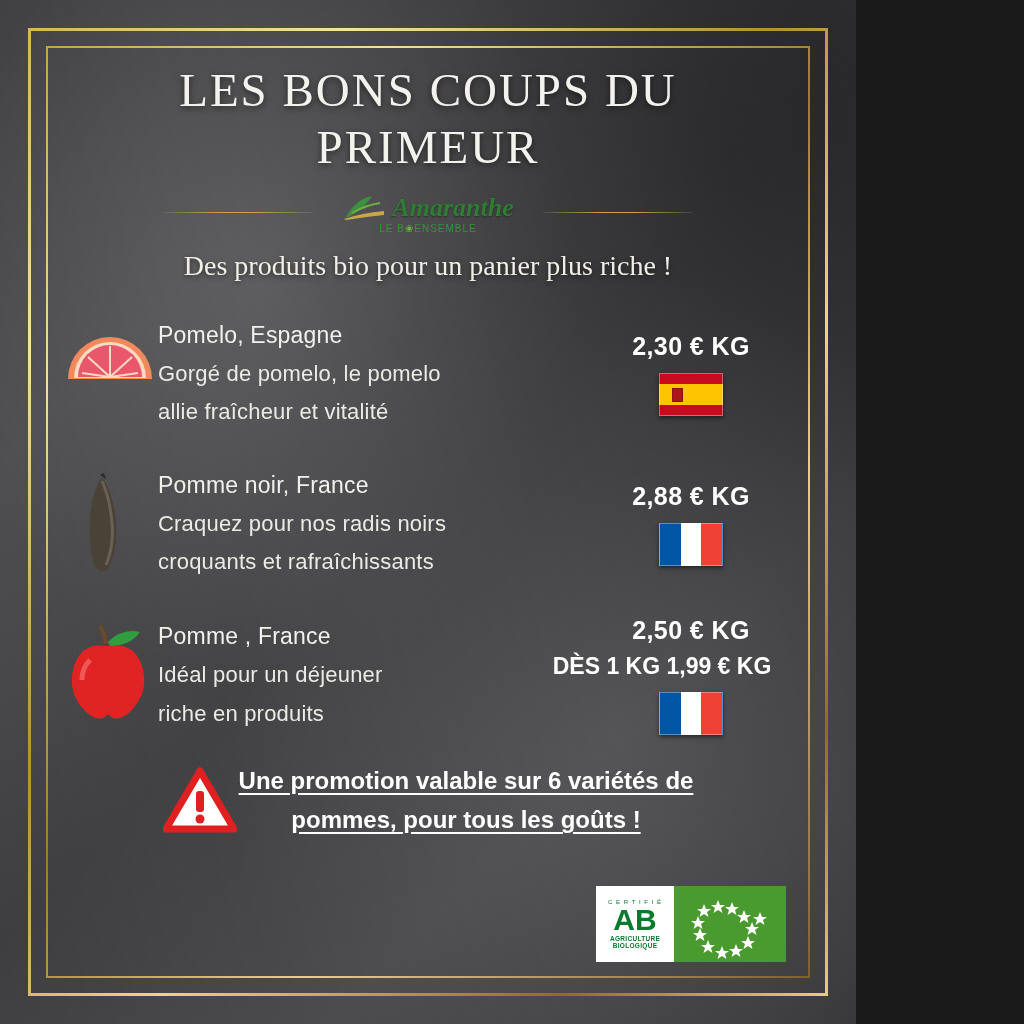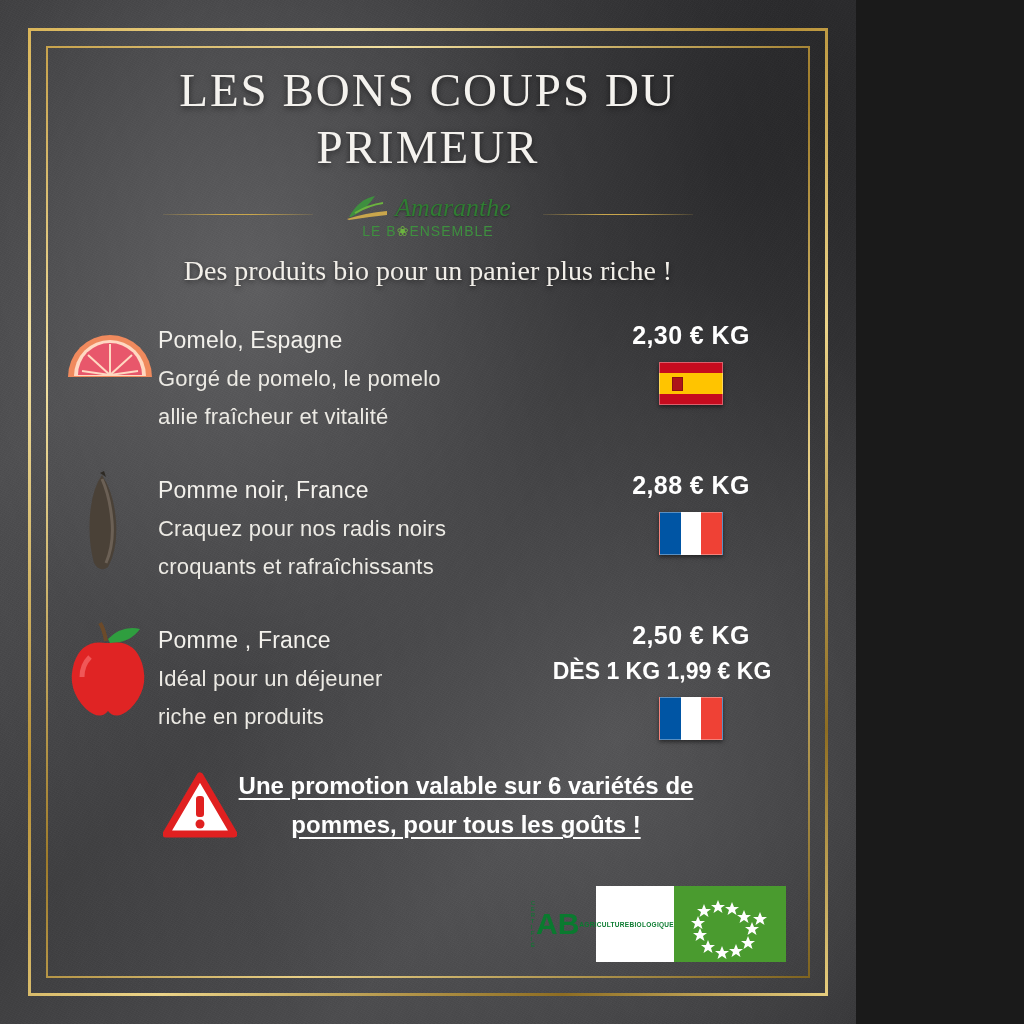--- a/index.html
+++ b/index.html
@@ -79,52 +79,53 @@
     display: flex;
     flex-direction: column;
     align-items: center;
     justify-content: center;
     min-width: 210px;
   }
   .logo-mark {
     display: flex;
     align-items: flex-end;
     gap: 6px;
+    font-weight: bold;
   }
   .logo-name {
     font-family: "Liberation Serif", serif;
     font-style: italic;
     font-size: 26px;
     color: #2f7d32;
     line-height: 1;
     text-shadow: 0 1px 2px rgba(0,0,0,0.4);
   }
   .logo-tag {
-    font-size: 14px;
+    font-size: 10px;
     letter-spacing: 1px;
     color: #3e8f3f;
     margin-top: 2px;
   }
   .logo-tag .leafdot {
     color: #6cb33f;
   }
   .subtitle {
     text-align: center;
     color: #f2efe9;
     font-family: "Liberation Serif", serif;
     font-size: 28px;
     margin-top: 16px;
     text-shadow: 0 2px 5px rgba(0,0,0,0.5);
   }
   .items {
     margin-top: 22px;
   }
   .item {
     display: flex;
-    align-items: flex-start;
+    align-items: center;
     margin-bottom: 26px;
     margin-top: 32px;
   }
   .thumb {
     width: 98px;
     min-width: 98px;
     height: 104px;
     position: relative;
   }
   .desc {
@@ -215,22 +216,23 @@
     bottom: 6px;
     display: flex;
     align-items: center;
     gap: 0;
   }
   .ab-badge {
     width: 78px;
     height: 76px;
     background: #ffffff;
     display: flex;
-    align-items: center;
-    justify-content: flex-end;
+    flex-direction: column;
+    align-items: center;
+    justify-content: center;
     color: #0a7a2f;
   }
   .ab-badge .cert {
     font-size: 6px;
     letter-spacing: 1px;
     color: #0a7a2f;
   }
   .ab-badge .ab {
     font-size: 30px;
     font-weight: bold;

